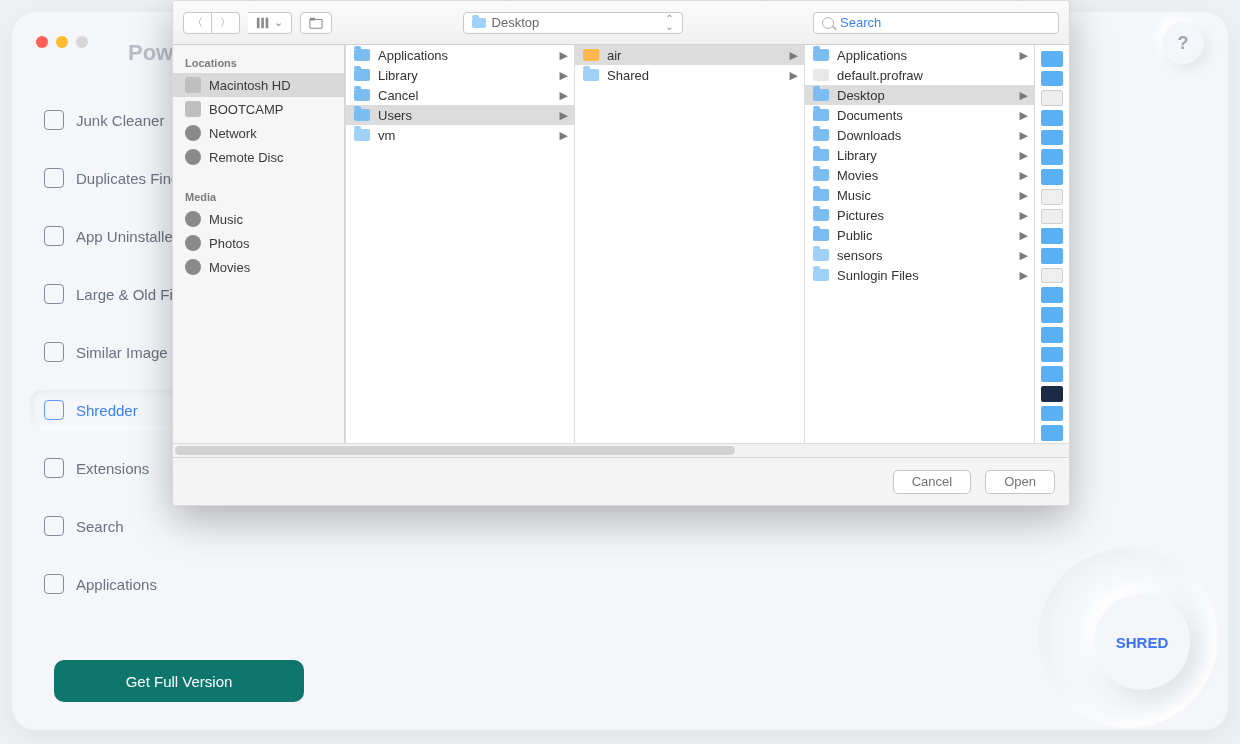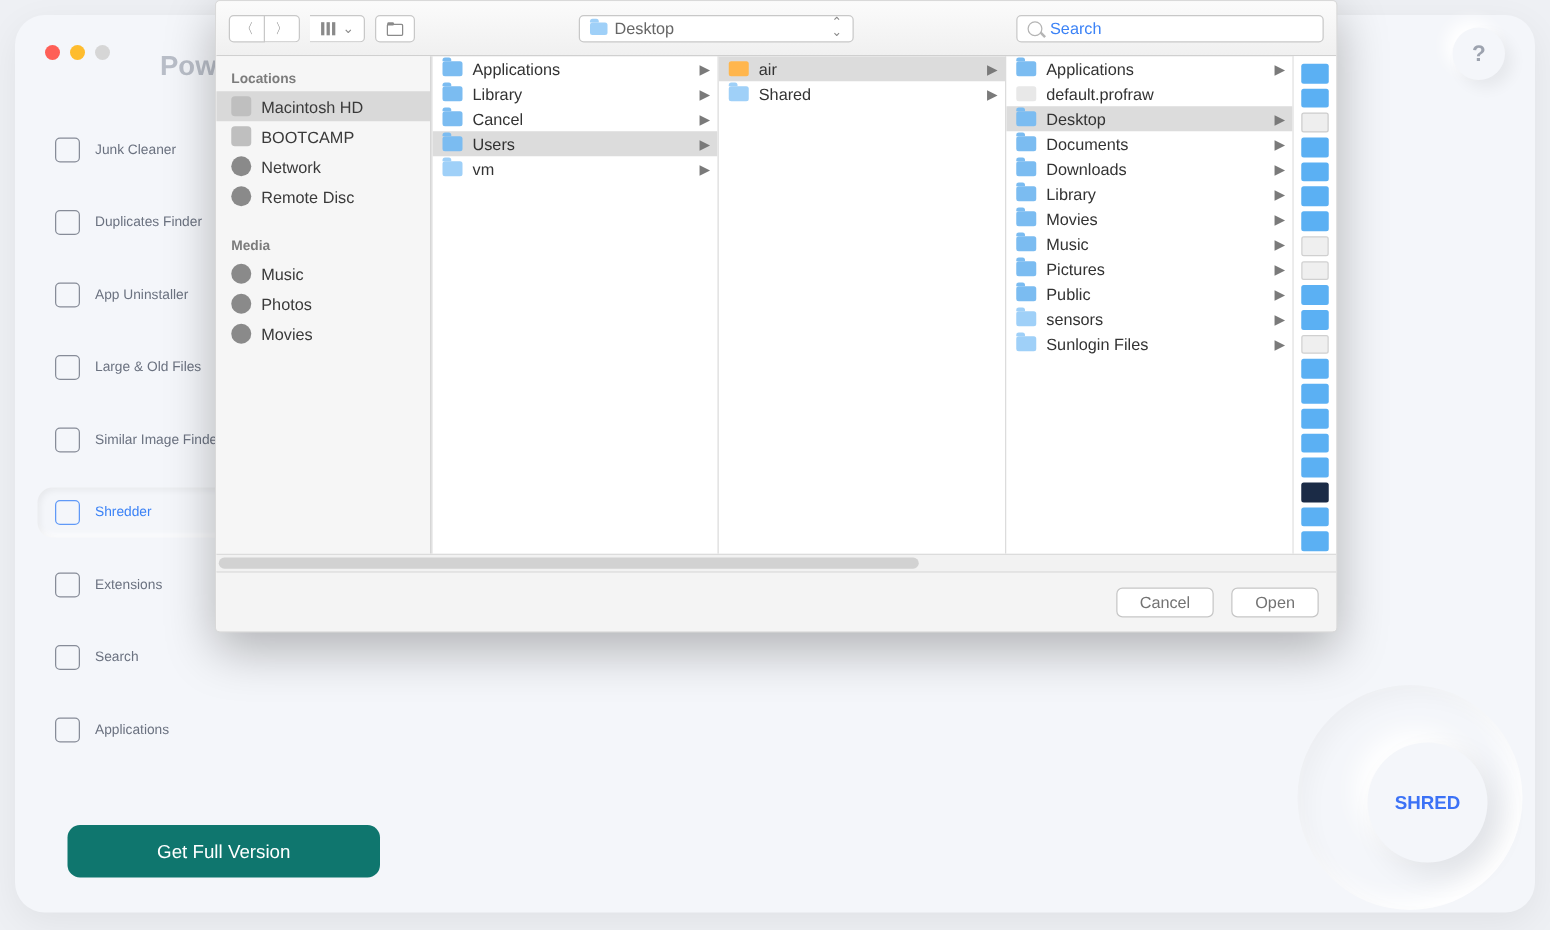--- a/index.html
+++ b/index.html
@@ -37,21 +37,21 @@
     color:#9da3af; display:flex; align-items:center; justify-content:center;
     font-size:18px; font-weight:600;
   }
 
   .nav {
     position:absolute; left:18px; top:88px; width:230px;
   }
   .nav-item {
     display:flex; align-items:center; gap:12px;
     padding:10px 14px; border-radius:12px;
-    color:#6b7280; font-size:11px; font-weight:500;
+    color:#6b7280; font-size:15px; font-weight:500;
     margin-bottom:18px;
   }
   .nav-item.active {
     background:transparent;
     color:#3b82f6;
     box-shadow: inset 2px 2px 6px rgba(0,0,0,0.06), inset -2px -2px 6px #fff;
   }
   .nav-icon {
     width:20px; height:20px; border:1.5px solid currentColor; border-radius:4px;
     opacity:.8;

